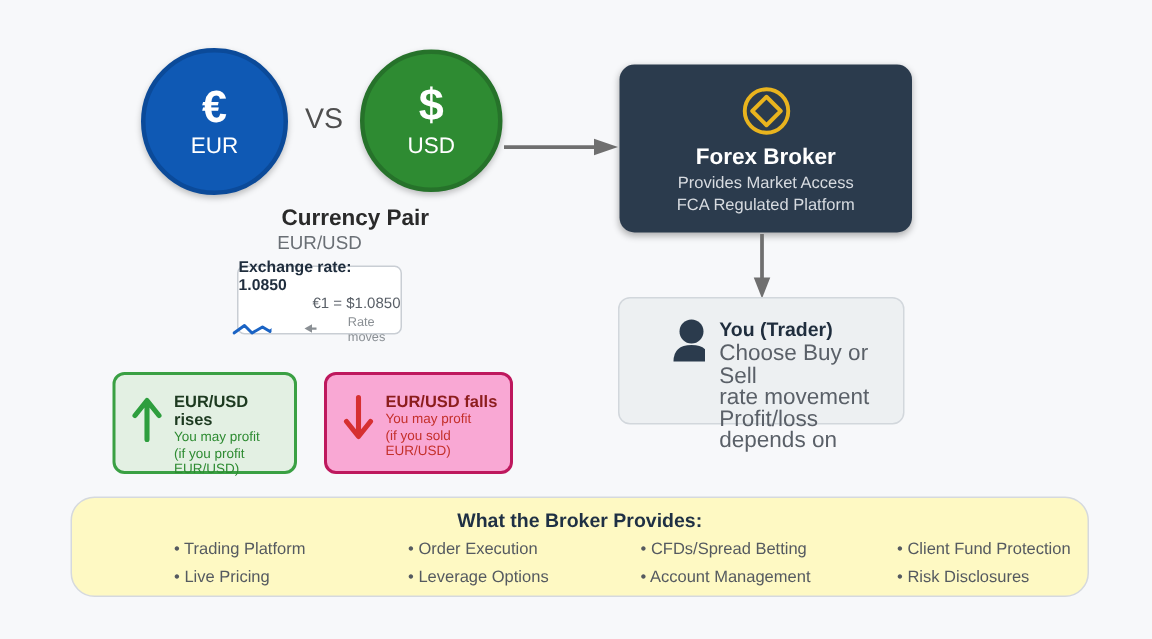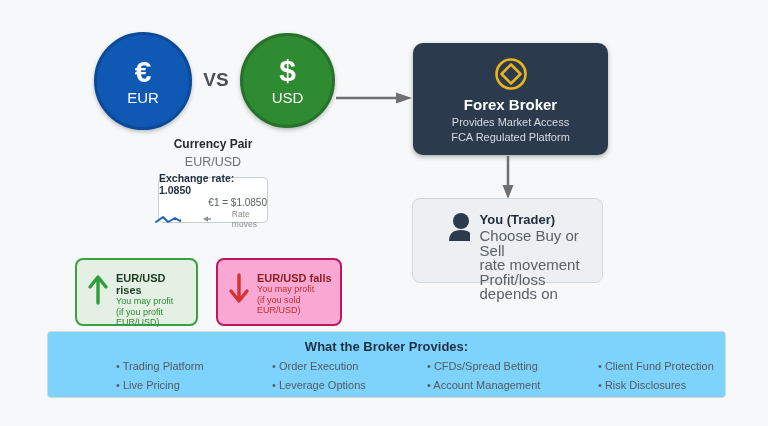--- a/index.html
+++ b/index.html
@@ -12,36 +12,36 @@
   .circle {
     position:absolute; border-radius:50%; color:#fff;
     display:flex; flex-direction:column; align-items:center; justify-content:center;
     box-shadow:0 2px 4px rgba(0,0,0,.25);
   }
   .circle.eur { left:94px;  top:32px; width:98px; height:98px; background:#0f59b4; border:3px solid #0b4a99; }
   .circle.usd { left:240px; top:33px; width:95px; height:95px; background:#2e8b32; border:3px solid #26722a; }
   .cur-symbol { font-size:30px; font-weight:bold; line-height:1.05; }
   .cur-label  { font-size:15px; margin-top:2px; }
   .vs { position:absolute; left:196px; top:69px; width:40px; text-align:center;
-        font-size:19px; font-weight:bold; color:#4f4f4f; }
+        font-size:19px; font-weight:normal; color:#4f4f4f; }
   
-  .pair-title { position:absolute; left:140px; top:137px; width:146px; text-align:center;
-                font-size:12px; font-weight:bold; color:#2a2a2a; }
+  .pair-title { position:absolute; left:140px; top:137px; width:146px; text-align:right;
+                font-size:15px; font-weight:bold; color:#2a2a2a; }
   .pair-value { position:absolute; left:140px; top:155px; width:146px; text-align:center;
                 font-size:12.5px; color:#6a6f75; }
   
   .exchange-box { position:absolute; left:158px; top:177px; width:110px; height:46px;
                   background:#fff; border:1px solid #c9ced4; border-radius:5px;
                   display:flex; flex-direction:column; align-items:flex-end; justify-content:center; }
   .ex-rate { font-size:10.5px; font-weight:bold; color:#1f2d3d; }
   .ex-conv { font-size:10px; color:#5a6068; margin-top:1px; }
   .ex-spark-row { display:flex; align-items:center; gap:21px; margin-top:1px; }
   .ex-note { font-size:8.5px; color:#8a8f94; }
   
-  .updown-box { position:absolute; top:258px; height:68px; border-radius:8px;
+  .updown-box { position:absolute; top:248px; height:68px; border-radius:8px;
                 display:flex; align-items:flex-start; padding:7px 6px 0 9px; gap:6px; }
   .updown-box.rises { left:75px;  width:123px; background:#e3f0e3; border:2px solid #3aa043; }
   .updown-box.falls { left:216px; width:126px; background:#f9a8d4; border:2px solid #be185d; }
   .updown-arrow { flex:0 0 auto; margin-top:6px; }
   .box-title { font-size:11px; font-weight:bold; margin-top:5px; }
   .rises .box-title { color:#1d3a20; }
   .falls .box-title { color:#8c1d1d; }
   .box-line { font-size:9px; line-height:10.5px; }
   .rises .box-line { color:#2e8b32; }
   .falls .box-line { color:#c4302b; }
@@ -55,21 +55,21 @@
   .trader-box { position:absolute; left:412px; top:198px; width:191px; height:85px;
                 background:#edf0f2; border:1px solid #d2d7dc; border-radius:8px;
                 display:flex; align-items:flex-start; padding:13px 6px 0 33px; gap:10px;justify-content:space-between; }
   .trader-title { font-size:13px; font-weight:bold; color:#1f2d3d; margin-bottom:2px; }
   .trader-line  { font-size:15px; color:#5a6068; line-height:14.5px; }
   
   .arrow-h { position:absolute; left:336px; top:90px; }
   .arrow-v { position:absolute; left:500px; top:156px; }
   
   .provides-box { position:absolute; left:47px; top:331px; width:679px; height:67px;
-                  background:#7dd3fc; border:1px solid #d5d9de; border-radius:4px; }
+                  background:#fef9c3; border:1px solid #d5d9de; border-radius:16px; }
   .provides-title { text-align:center; font-size:13px; font-weight:bold; color:#1f3044; margin-top:7px; }
   .provides-grid { display:grid; grid-template-columns:156px 155px 171px auto;
                    padding-left:68px; margin-top:3px; }
   .provides-item { font-size:11px; color:#555a60; line-height:19px; }
   .provides-item::before { content:"• "; }
 </style>
 </head>
 <body>
 
 <div class="stage">

